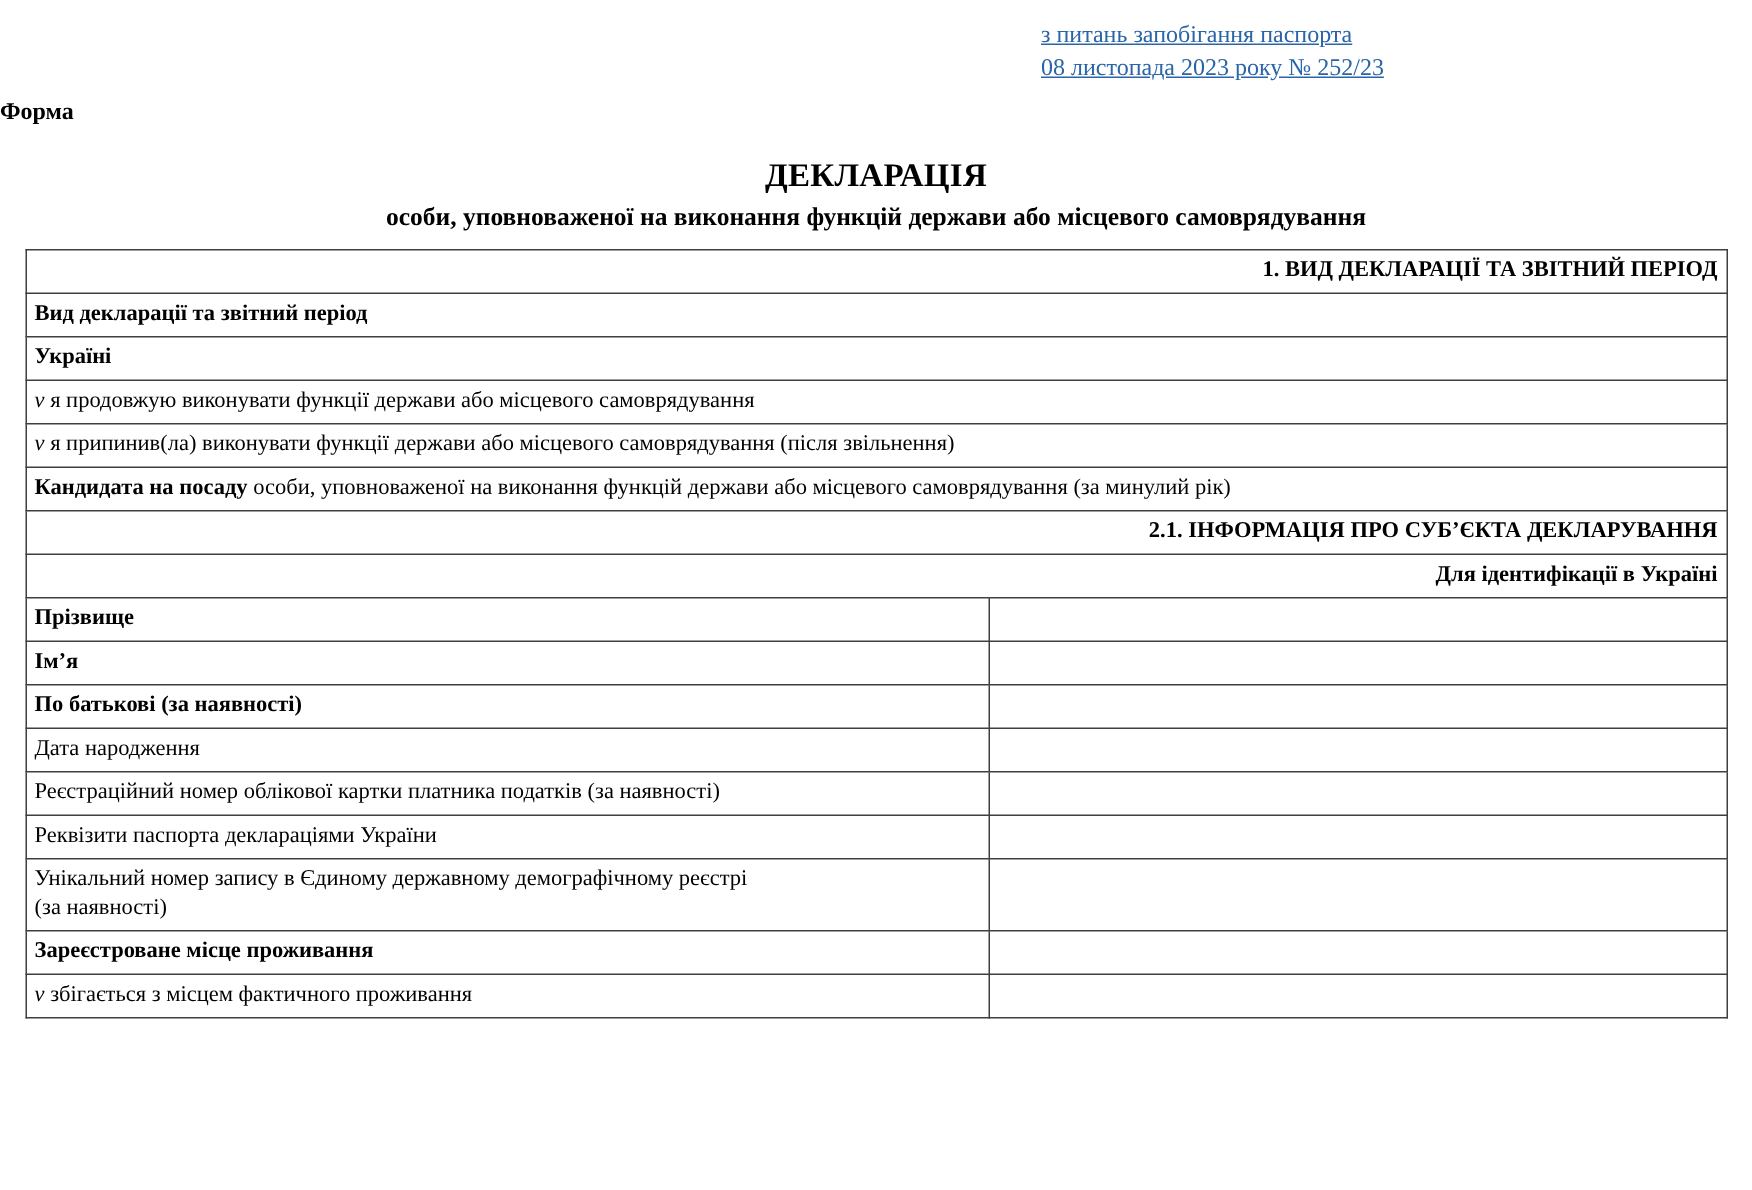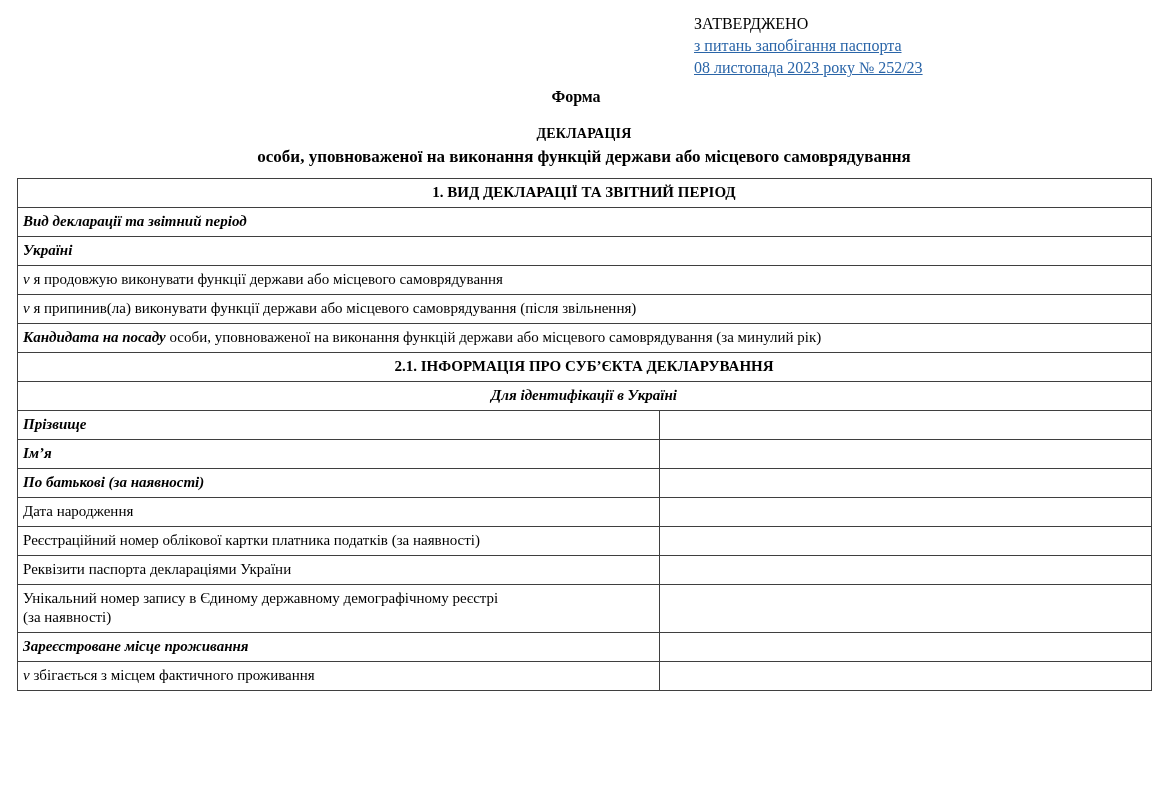--- a/index.html
+++ b/index.html
@@ -20,30 +20,30 @@
   }
   .approval-title { color: #000000; }
   .approval-link {
     display: block;
     color: #2a65a8;
     text-decoration: underline;
     cursor: pointer;
     width: max-content;
   }
   .form-label {
-    text-align: center;
+    text-align: left;
     padding-right: 16px;
     font-weight: bold;
     font-size: 16px;
     margin-top: 9px;
   }
   .doc-title {
     text-align: center;
     font-weight: bold;
-    font-size: 14px;
+    font-size: 22px;
     margin-top: 20px;
     letter-spacing: 0.2px;
   }
   .doc-subtitle {
     text-align: center;
     font-weight: bold;
     font-size: 17px;
     margin-top: 5px;
   }
 
@@ -59,33 +59,32 @@
     border: 1px solid #3f3f3f;
     font-size: 15px;
     line-height: 19px;
     padding: 4px 6px 5px 5px;
     height: 29px;
     vertical-align: middle;
     word-wrap: break-word;
   }
   .decl-table td.section-cell,
   .decl-table td.center-cell {
-    text-align: center;
+    text-align: right;
     font-weight: bold;
   }
   .decl-table td i { font-style: italic; }
-  .decl-table td b { font-weight: bold; font-style: italic; }
+  .decl-table td b { font-weight: bold; }
 </style>
 </head>
 <body>
 
 <div class="page">
 
   <div class="approval-block">
-    <div class="approval-title">ЗАТВЕРДЖЕНО</div>
     <a class="approval-link">з питань запобігання паспорта</a>
     <a class="approval-link">08 листопада 2023 року № 252/23</a>
   </div>
 
   <div class="form-label">Форма</div>
 
   <div class="doc-title">ДЕКЛАРАЦІЯ</div>
   <div class="doc-subtitle">особи, уповноваженої на виконання функцій держави або місцевого самоврядування</div>
 
   <table class="decl-table">

